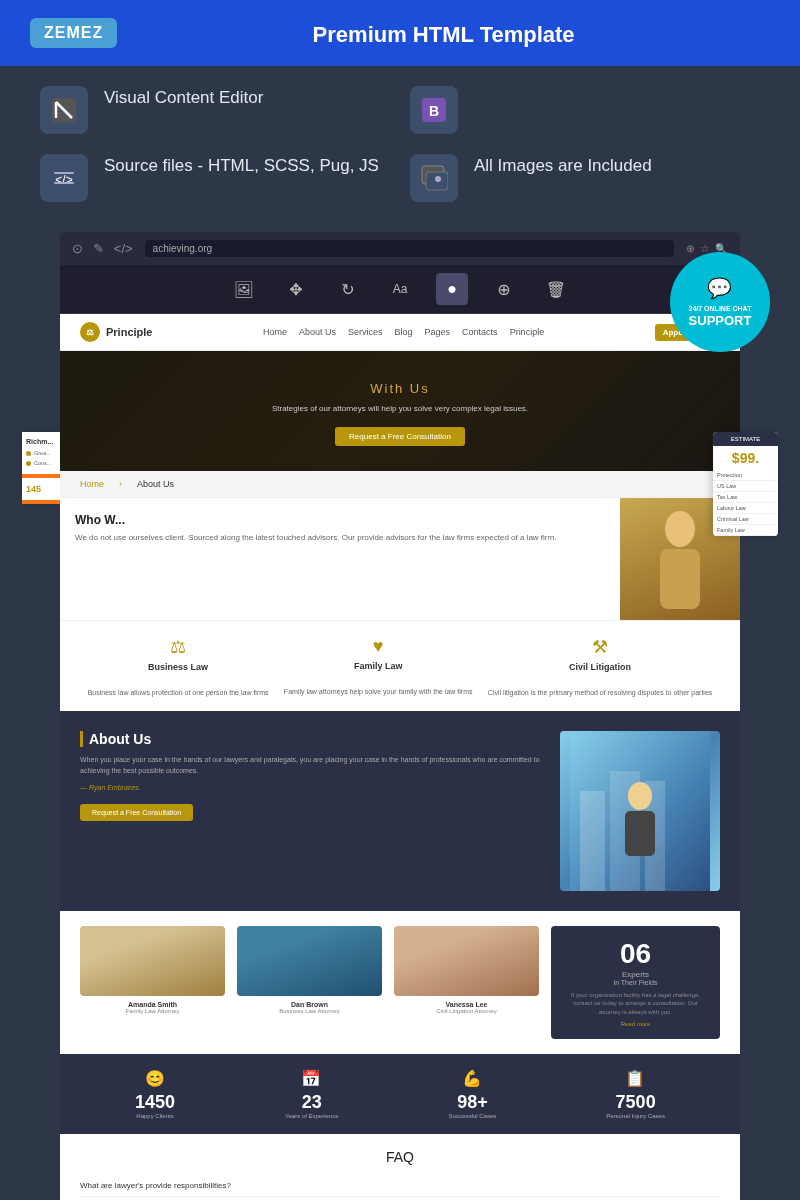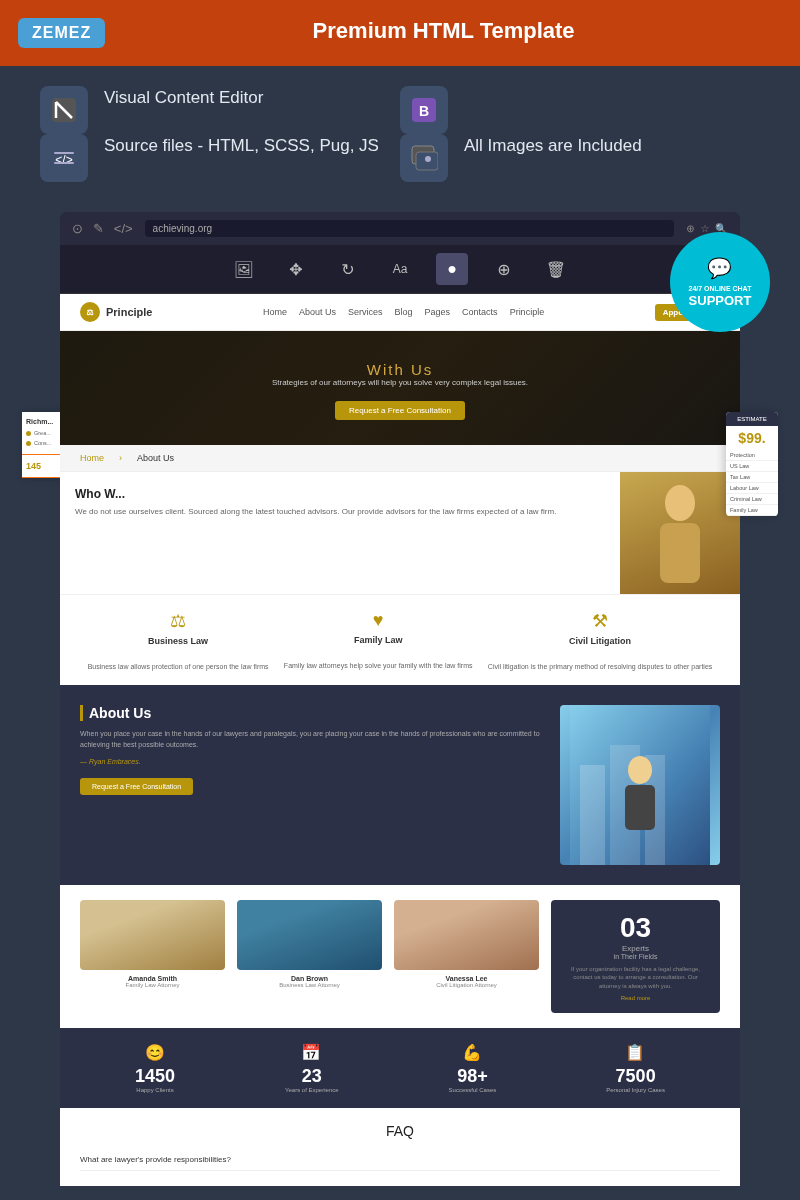--- a/index.html
+++ b/index.html
@@ -6,24 +6,24 @@
     body {
       width: 800px;
       height: 1200px;
       overflow: hidden;
       font-family: 'Segoe UI', Arial, sans-serif;
       background: #2d3748;
     }
 
     
     .header {
-      background: #c2410c;
-      padding: 18px 18px;
-      display: flex;
-      align-items: flex-start;
+      background: #1d4ed8;
+      padding: 18px 30px;
+      display: flex;
+      align-items: flex-end;
       justify-content: space-between;
     }
     .logo {
       background: #4a9fd4;
       color: white;
       font-weight: 800;
       font-size: 16px;
       padding: 6px 14px;
       border-radius: 6px;
       letter-spacing: 1px;
@@ -35,20 +35,21 @@
       flex: 1;
       text-align: center;
     }
 
     
     .features-section {
       background: #2d3748;
       padding: 20px 40px 30px;
       display: grid;
       grid-template-columns: 1fr 1fr;
+      gap: 20px;
     }
     .feature-item {
       display: flex;
       align-items: flex-start;
       gap: 16px;
       color: #e2e8f0;
     }
     .feature-icon {
       width: 48px;
       height: 48px;
@@ -203,23 +204,24 @@
     
     .hero-section {
       background: linear-gradient(rgba(20,20,20,0.75), rgba(20,20,20,0.75)),
                   linear-gradient(135deg, #3d2b00 0%, #5a3a00 50%, #2a2010 100%);
       padding: 30px 20px 25px;
       text-align: center;
       color: white;
       position: relative;
     }
     .with-us-label {
-      font-size: 15px;
+      font-size: 13px;
       color: #d4a843;
       letter-spacing: 2px;
+      margin-bottom: 8px;
     }
     .hero-title {
       font-size: 18px;
       font-weight: 700;
       margin-bottom: 8px;
     }
     .hero-sub {
       font-size: 8px;
       color: #ccc;
       margin-bottom: 12px;
@@ -461,21 +463,21 @@
       font-size: 8px;
       color: #333;
       font-weight: 500;
     }
 
     
     .right-sidebar {
       position: absolute;
       right: 22px;
       top: 200px;
-      width: 52px;
+      width: 65px;
       background: white;
       border-radius: 4px;
       overflow: hidden;
       box-shadow: -2px 0 8px rgba(0,0,0,0.2);
       font-size: 6px;
       color: #333;
     }
     .right-sidebar-header {
       background: #2c3047;
       color: white;
@@ -503,21 +505,21 @@
       left: 22px;
       top: 200px;
       width: 60px;
       background: white;
       box-shadow: 2px 0 8px rgba(0,0,0,0.2);
       overflow: hidden;
       font-size: 6px;
     }
     .left-sidebar-section {
       padding: 6px 4px;
-      border-bottom: 1px solid #f97316;
+      border-bottom: 4px solid #f97316;
     }
     .left-title {
       font-size: 7px;
       font-weight: 600;
       color: #333;
       margin-bottom: 3px;
     }
     .left-item {
       display: flex;
       align-items: center;
@@ -743,21 +745,21 @@
           <div class="team-photo member-photo-2"></div>
           <div class="member-name">Dan Brown</div>
           <div class="member-role">Business Law Attorney</div>
         </div>
         <div class="team-member">
           <div class="team-photo member-photo-3"></div>
           <div class="member-name">Vanessa Lee</div>
           <div class="member-role">Civil Litigation Attorney</div>
         </div>
         <div class="experts-box">
-          <div class="experts-number">03</div>
+          <div class="experts-number">06</div>
           <div class="experts-label">Experts</div>
           <div style="font-size:7px;color:#aaa;">in Their Fields</div>
           <div class="experts-desc">If your organization facility has a legal challenge, contact us today to arrange a consultation. Our attorney is always with you.</div>
           <div class="read-more">Read more</div>
         </div>
       </div>
 
       <div class="stats-section">
         <div class="stat-item">
           <div class="stat-icon">😊</div>

